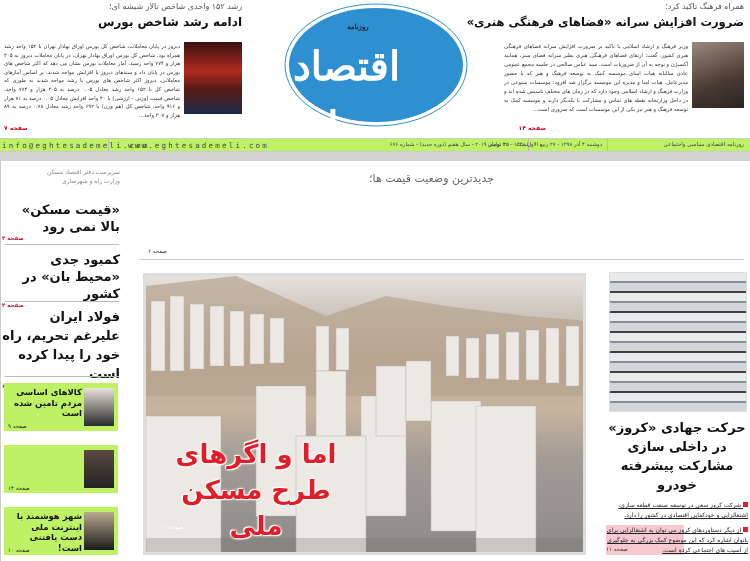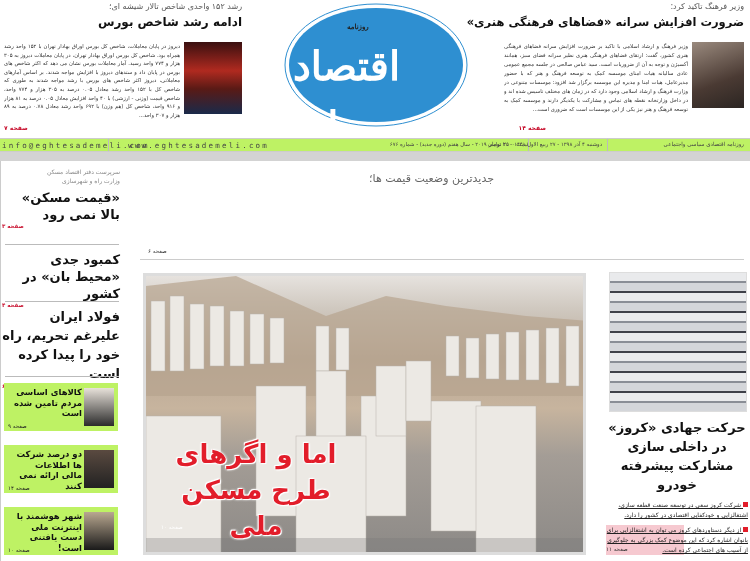--- a/index.html
+++ b/index.html
@@ -17,21 +17,21 @@
 .ybox{background:#bef264;left:4px;width:114px;height:48px}
 .ybox .t{position:absolute;right:36px;top:4px;width:70px;font-size:8.5px;line-height:10.5px;font-weight:bold;color:#111;text-align:right}
 .ybox .f{position:absolute;right:4px;top:5px;width:30px;height:38px;background:#3b3b3b}
 .ybox .p{position:absolute;left:4px;bottom:2px;font-size:5.5px;color:#222}
 .divider{background:#bbb}
 </style>
 </head>
 <body>
 
 <div class="abs" style="right:6px;top:2px;width:240px;height:132px">
-  <div class="kicker" style="font-size:8px;text-align:right">وزیر فرهنگ تاکید کرد:</div>
+  <div class="kicker" style="font-size:8px;text-align:right">همراه فرهنگ تاکید کرد:</div>
   <div class="h1" style="font-size:11.5px;margin-top:4px;text-align:left;white-space:nowrap">ضرورت افزایش سرانه «فضاهای فرهنگی هنری»</div>
   <div class="abs ph" style="right:0;top:40px;width:52px;height:66px;background:linear-gradient(160deg,#9a8a7e,#4a3a33 60%,#2b2522)"></div>
   <div class="abs sm" style="right:56px;top:40px;width:184px;height:80px;overflow:hidden;font-size:5.3px;line-height:9px">وزیر فرهنگ و ارشاد اسلامی با تاکید بر ضرورت افزایش سرانه فضاهای فرهنگی هنری کشور، گفت: ارتقای فضاهای فرهنگی هنری نظیر سرانه فضای سبز، همانند آکسیژن و توجه به آن از ضروریات است. سید عباس صالحی در جلسه مجمع عمومی عادی سالیانه هیات امنای موسسه کمک به توسعه فرهنگ و هنر که با حضور مدیرعامل، هیات امنا و مدیره این موسسه برگزار شد افزود: موسسات متنوعی در وزارت فرهنگ و ارشاد اسلامی وجود دارد که در زمان های مختلف تاسیس شده اند و در داخل وزارتخانه نقطه های تماس و مشارکت با یکدیگر دارند و موسسه کمک به توسعه فرهنگ و هنر نیز یکی از این موسسات است که ضروری است...</div>
   <div class="abs pg" style="right:198px;top:122px">صفحه ۱۴</div>
 </div>
 
 <div class="abs" style="left:283px;top:2px;width:186px;height:126px">
   <svg width="186" height="126" viewBox="0 0 186 126">
     <ellipse cx="93" cy="63" rx="91" ry="61" fill="#fff" stroke="#2e8fd1" stroke-width="1"></ellipse>
     <ellipse cx="93" cy="63" rx="87" ry="57" fill="#2e8fd1"></ellipse>
@@ -56,21 +56,21 @@
   <div class="abs divider" style="left:528px;top:0;width:1px;height:12px"></div>
   <div class="abs" style="right:148px;top:2px;font-size:5.3px;white-space:nowrap">دوشنبه ۴ آذر ۱۳۹۸ - ۲۷ ربیع الاول ۱۴۴۱ - ۲۵ نوامبر ۲۰۱۹ - سال هفتم (دوره جدید) - شماره ۶۷۶</div>
   <div class="abs divider" style="left:607px;top:0;width:1px;height:12px"></div>
   <div class="abs" style="right:6px;top:2px;font-size:5.5px">روزنامه اقتصادی سیاسی واجتماعی</div>
 </div>
 <div class="abs bar-grey"></div>
 
 <div class="abs" style="left:0;top:161px;width:128px;height:400px;border-left:1px solid #ccc">
   <div class="abs" style="right:8px;top:6px;width:118px;text-align:right">
     <div style="font-size:6px;color:#888;line-height:9px;width:90px;margin-right:0;margin-left:auto">سرپرست دفتر اقتصاد مسکن وزارت راه و شهرسازی</div>
-    <div class="h1" style="font-size:13px;line-height:17px;margin-top:4px">«قیمت مسکن» بالا نمی رود</div>
+    <div class="h1" style="font-size:13px;line-height:17px;margin-top:16px">«قیمت مسکن» بالا نمی رود</div>
     <div class="pg" style="text-align:left;font-size:5.5px">صفحه ۳</div>
   </div>
   <div class="abs divider" style="left:4px;top:83px;width:114px;height:1px"></div>
   <div class="abs" style="right:8px;top:90px;width:118px;text-align:right">
     <div class="h1" style="font-size:13px;line-height:17px">کمبود جدی «محیط بان» در کشور</div>
     <div class="pg" style="text-align:left;font-size:5.5px">صفحه ۴</div>
   </div>
   <div class="abs divider" style="left:4px;top:140px;width:114px;height:1px"></div>
   <div class="abs" style="right:8px;top:146px;width:118px;text-align:right">
     <div class="h1" style="font-size:13px;line-height:19px">فولاد ایران علیرغم تحریم، راه خود را پیدا کرده است</div>
@@ -79,21 +79,20 @@
   <div class="abs divider" style="left:4px;top:215px;width:114px;height:1px"></div>
 </div>
 
 <div class="abs ybox" style="top:383px">
   <div class="f" style="background:linear-gradient(180deg,#e8e2da,#2b2b2b)"></div>
   <div class="t">کالاهای اساسی مردم تامین شده است</div>
   <div class="p">صفحه ۹</div>
 </div>
 <div class="abs ybox" style="top:445px">
   <div class="f" style="background:linear-gradient(180deg,#5a4a40,#222)"></div>
-  <div class="t">دو درصد شرکت ها اطلاعات مالی ارائه نمی کنند</div>
   <div class="p">صفحه ۱۴</div>
 </div>
 <div class="abs ybox" style="top:507px">
   <div class="f" style="background:linear-gradient(180deg,#b9a890,#1a1a1a)"></div>
   <div class="t">شهر هوشمند با اینترنت ملی دست یافتنی است!</div>
   <div class="p">صفحه ۱۰</div>
 </div>
 
 <div class="abs" style="left:140px;top:164px;width:604px;height:96px;border-bottom:1px solid #ccc">
   <div class="abs kicker" style="right:250px;top:8px;font-size:11px;color:#666">جدیدترین وضعیت قیمت ها؛</div>

